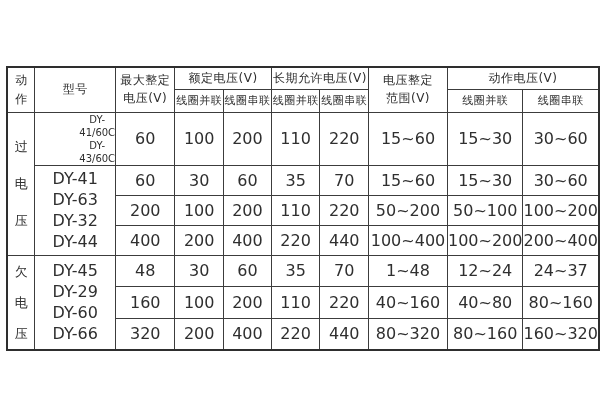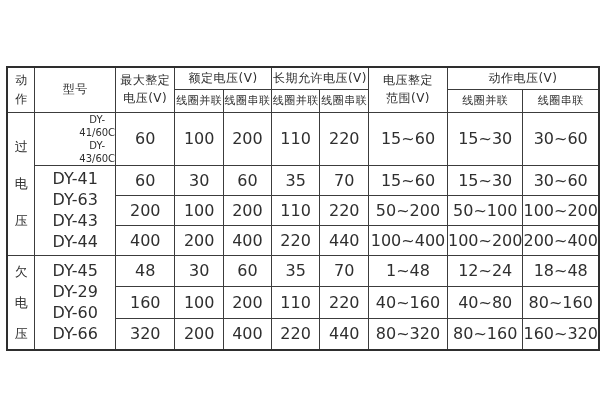--- a/index.html
+++ b/index.html
@@ -120,21 +120,21 @@
       <td class="num">15~60</td>
       <td class="num">15~30</td>
       <td class="num">30~60</td>
     </tr>
 
     <tr class="drow">
       <td rowspan="3">
         <div class="vstack model-list">
           <div>DY-41</div>
           <div>DY-63</div>
-          <div>DY-43</div>
+          <div>DY-32</div>
           <div>DY-44</div>
         </div>
       </td>
       <td class="num">60</td>
       <td class="num">30</td>
       <td class="num">60</td>
       <td class="num">35</td>
       <td class="num">70</td>
       <td class="num">15~60</td>
       <td class="num">15~30</td>
@@ -179,21 +179,21 @@
           <div>DY-66</div>
         </div>
       </td>
       <td class="num">48</td>
       <td class="num">30</td>
       <td class="num">60</td>
       <td class="num">35</td>
       <td class="num">70</td>
       <td class="num">1~48</td>
       <td class="num">12~24</td>
-      <td class="num">18~48</td>
+      <td class="num">24~37</td>
     </tr>
 
     <tr class="drow">
       <td class="num">160</td>
       <td class="num">100</td>
       <td class="num">200</td>
       <td class="num">110</td>
       <td class="num">220</td>
       <td class="num">40~160</td>
       <td class="num">40~80</td>

